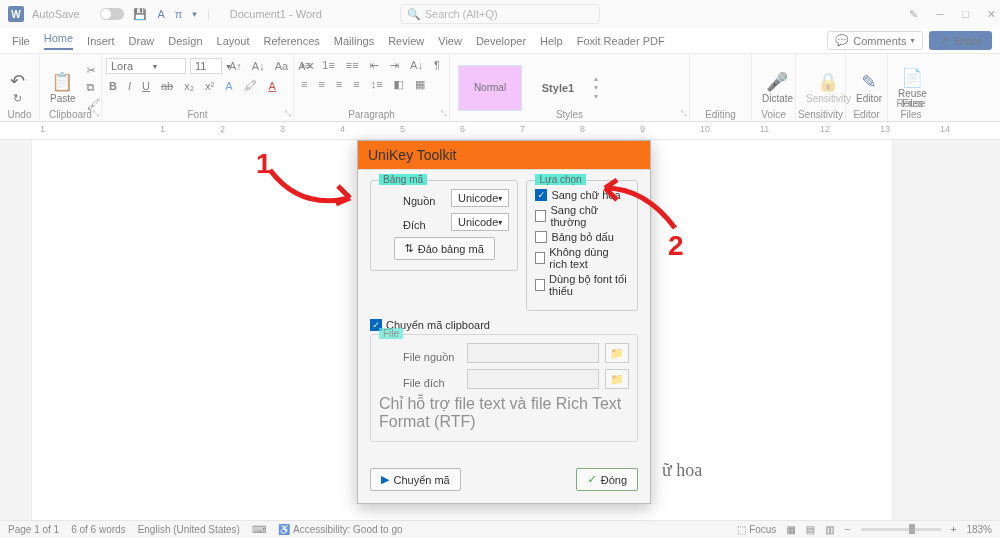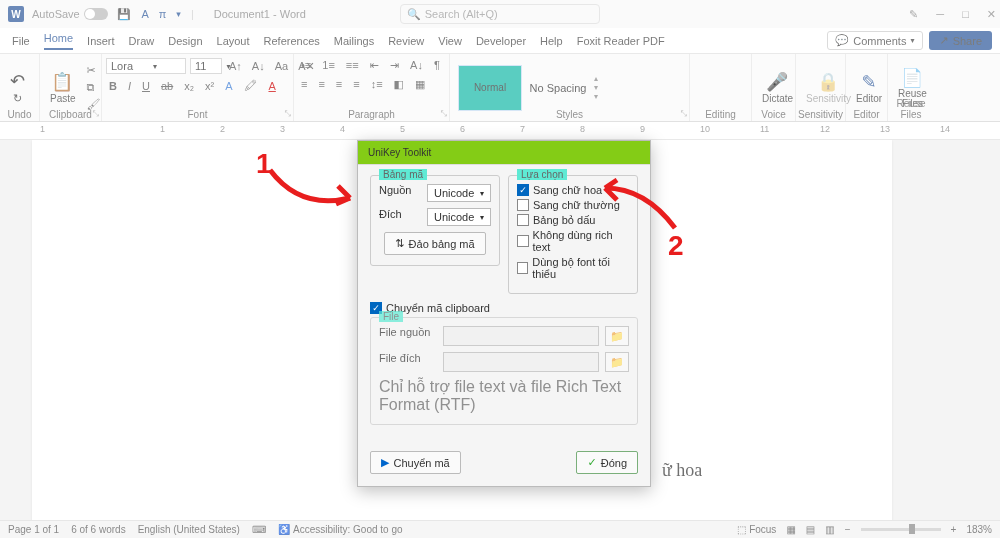--- a/index.html
+++ b/index.html
@@ -1,21 +1,21 @@
 <!DOCTYPE html>
 <html><head>
 <meta charset="utf-8">
 <style>
 * { margin: 0; padding: 0; box-sizing: border-box; font-family: 'Segoe UI', Arial, sans-serif; }
 body { background: #f5f5f5; width: 1000px; height: 538px; overflow: hidden; position: relative; font-size: 11px; color: #333; }
 
 
 .titlebar { height: 28px; background: #f8f8f8; display: flex; align-items: center; padding: 0 8px; position: relative; }
 .titlebar .wicon { width: 16px; height: 16px; background: #2b579a; border-radius: 2px; display: flex; align-items: center; justify-content: center; color: #fff; font-weight: bold; font-size: 10px; }
-.titlebar .autosave { margin-left: 8px; color: #888; font-size: 11px; display: flex; align-items: center; gap: 4px; }
+.titlebar .autosave { margin-left: 8px; color: #888; font-size: 11px; display: flex; align-items: center; gap: 20px; }
 .toggle { width: 24px; height: 12px; background: #bbb; border-radius: 6px; position: relative; }
 .toggle::after { content: ''; width: 10px; height: 10px; background: #fff; border-radius: 50%; position: absolute; top: 1px; left: 1px; }
 .titlebar .qat { margin-left: 10px; display: flex; gap: 10px; color: #2b579a; align-items: center; }
 .titlebar .docname { margin-left: 20px; color: #888; }
 .titlebar .search { position: absolute; left: 50%; transform: translateX(-50%); width: 200px; height: 20px; border: 1px solid #ddd; border-radius: 4px; display: flex; align-items: center; padding: 0 6px; color: #999; gap: 4px; }
 .titlebar .right { position: absolute; right: 4px; display: flex; gap: 18px; align-items: center; color: #888; }
 
 
 .menutabs { height: 26px; background: #fff; display: flex; align-items: center; padding: 0 12px; gap: 14px; border-bottom: 1px solid #e0e0e0; position: relative; }
 .menutabs span { color: #444; cursor: pointer; }
@@ -28,44 +28,44 @@
 .ribbon { height: 68px; background: #fafafa; display: flex; border-bottom: 1px solid #d4d4d4; }
 .group { border-right: 1px solid #e5e5e5; display: flex; flex-direction: column; padding: 2px 4px; position: relative; }
 .group .body { flex: 1; display: flex; align-items: center; gap: 2px; }
 .group .lbl { position: absolute; bottom: 1px; left: 0; right: 0; text-align: center; font-size: 10px; color: #666; }
 .group .launcher { position: absolute; bottom: 2px; right: 2px; font-size: 8px; color: #999; }
 .vbtn { display: flex; flex-direction: column; align-items: center; justify-content: center; padding: 2px 6px; cursor: pointer; }
 .vbtn .ico { font-size: 18px; height: 22px; display: flex; align-items: center; }
 .vbtn .txt { font-size: 10px; color: #444; }
 .smallbtn { padding: 1px 3px; font-size: 11px; color: #555; cursor: pointer; }
 .fontbox { border: 1px solid #ccc; padding: 1px 4px; background: #fff; font-size: 11px; display: inline-flex; align-items: center; gap: 20px; }
-.stylebox { border: 1px solid #c5dbf2; background: #14b8a6; width: 64px; height: 46px; display: flex; align-items: center; justify-content: center; font-size: 10px; }
+.stylebox { border: 1px solid #c5dbf2; background: #f0abfc; width: 64px; height: 46px; display: flex; align-items: center; justify-content: center; font-size: 10px; }
 .styleitem { width: 64px; height: 46px; display: flex; align-items: center; justify-content: center; font-size: 11px; border: 1px solid transparent; }
 
 
 .ruler { height: 18px; background: #fff; border-bottom: 1px solid #e0e0e0; position: relative; font-size: 9px; color: #888; }
 .rnum { position: absolute; top: 2px; }
 .docarea { position: absolute; top: 140px; left: 0; right: 0; bottom: 18px; background: #f0f0f0; overflow: hidden; }
 .page { position: absolute; left: 32px; top: 0; width: 860px; height: 500px; background: #fff; box-shadow: 0 1px 3px rgba(0,0,0,0.1); }
 .doctext { position: absolute; left: 630px; top: 320px; font-family: 'Times New Roman', serif; font-size: 18px; color: #333; }
 
 
 .statusbar { position: absolute; bottom: 0; left: 0; right: 0; height: 18px; background: #f3f3f3; border-top: 1px solid #ddd; display: flex; align-items: center; padding: 0 8px; font-size: 10px; color: #555; gap: 12px; }
 .statusbar .right { margin-left: auto; display: flex; gap: 10px; align-items: center; }
 .zoomslider { width: 80px; height: 3px; background: #ccc; position: relative; }
 .zoomslider::after { content: ''; width: 6px; height: 10px; background: #888; position: absolute; left: 60%; top: -4px; }
 
 
 .backdrop { position: absolute; top: 0; left: 0; right: 0; bottom: 0; background: rgba(255,255,255,0.3); }
 .dialog { position: absolute; left: 357px; top: 140px; width: 294px; background: #f5f5f5; border: 1px solid #bbb; box-shadow: 0 4px 16px rgba(0,0,0,0.25); }
-.dialog .dtitle { padding: 6px 10px; font-size: 10px; color: #333; border-bottom: 1px solid #ddd; background: #84cc16; }
+.dialog .dtitle { padding: 6px 10px; font-size: 14px; color: #333; border-bottom: 1px solid #ddd; background: #f97316; }
 .dialog .dbody { padding: 10px 12px; font-size: 11px; color: #333; }
 .fieldset { border: 1px solid #ccc; border-radius: 3px; padding: 8px 8px 10px; margin-bottom: 8px; position: relative; }
 .fieldset .legend { position: absolute; top: -7px; left: 8px; background: #5eead4; padding: 0 4px; font-size: 10px; color: #666; }
-.row { display: flex; align-items: flex-start; margin-bottom: 6px; gap: 6px; }
+.row { display: flex; align-items: flex-end; margin-bottom: 6px; gap: 6px; margin-left: 24px; }
 .row .rlabel { width: 42px; font-size: 11px; }
 .combo { flex: 1; border: 1px solid #bbb; background: #fff; padding: 2px 6px; display: flex; justify-content: space-between; align-items: center; font-size: 11px; }
 .dlgbtn { border: 1px solid #bbb; background: #fafafa; padding: 4px 10px; display: inline-flex; align-items: center; gap: 4px; cursor: pointer; font-size: 11px; border-radius: 2px; }
 .cols { display: flex; gap: 8px; }
 .col { flex: 1; }
 .chk { display: flex; align-items: center; gap: 4px; margin-bottom: 3px; font-size: 11px; }
 .chkbox { width: 12px; height: 12px; border: 1px solid #888; background: #fff; display: inline-flex; align-items: center; justify-content: center; font-size: 9px; color: #fff; }
 .chkbox.on { background: #0067c0; border-color: #0067c0; }
 .fileinp { flex: 1; border: 1px solid #bbb; background: #f0f0f0; height: 20px; }
 .iconbtn { width: 24px; height: 20px; border: 1px solid #bbb; background: #fafafa; display: flex; align-items: center; justify-content: center; }
@@ -212,21 +212,21 @@
     </div>
     <div class="lbl">Paragraph</div>
     <div class="launcher">⤡</div>
   </div>
   <div class="group" style="width:240px">
     <div class="body" style="gap:4px;padding:4px">
       <div class="stylebox">
           <span>Normal</span>
         </div>
       <div class="styleitem">
-          <span>No Spacing</span>
+          <b>Style1</b>
         </div>
       <div style="display:flex;flex-direction:column;font-size:8px;color:#888">
         <span>▴</span>
         <span>▾</span>
         <span>▾</span>
       </div>
     </div>
     <div class="lbl">Styles</div>
     <div class="launcher">⤡</div>
   </div>

